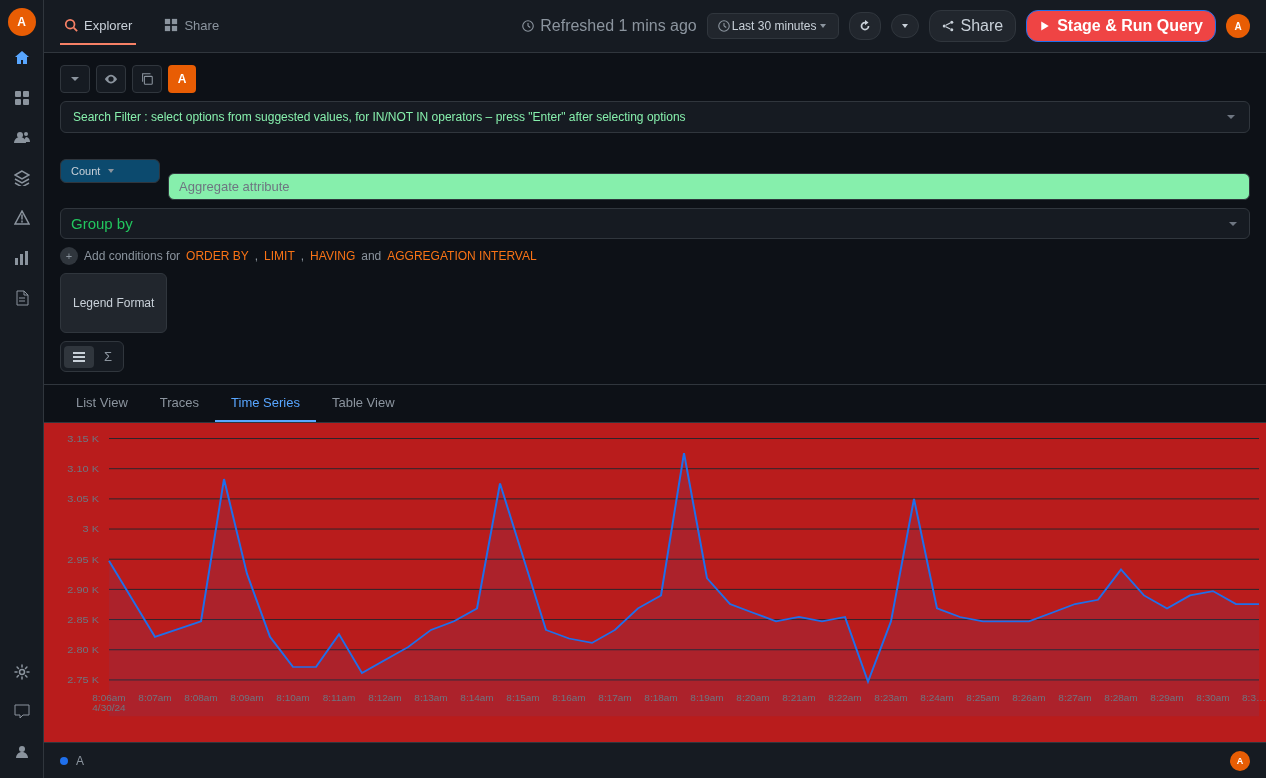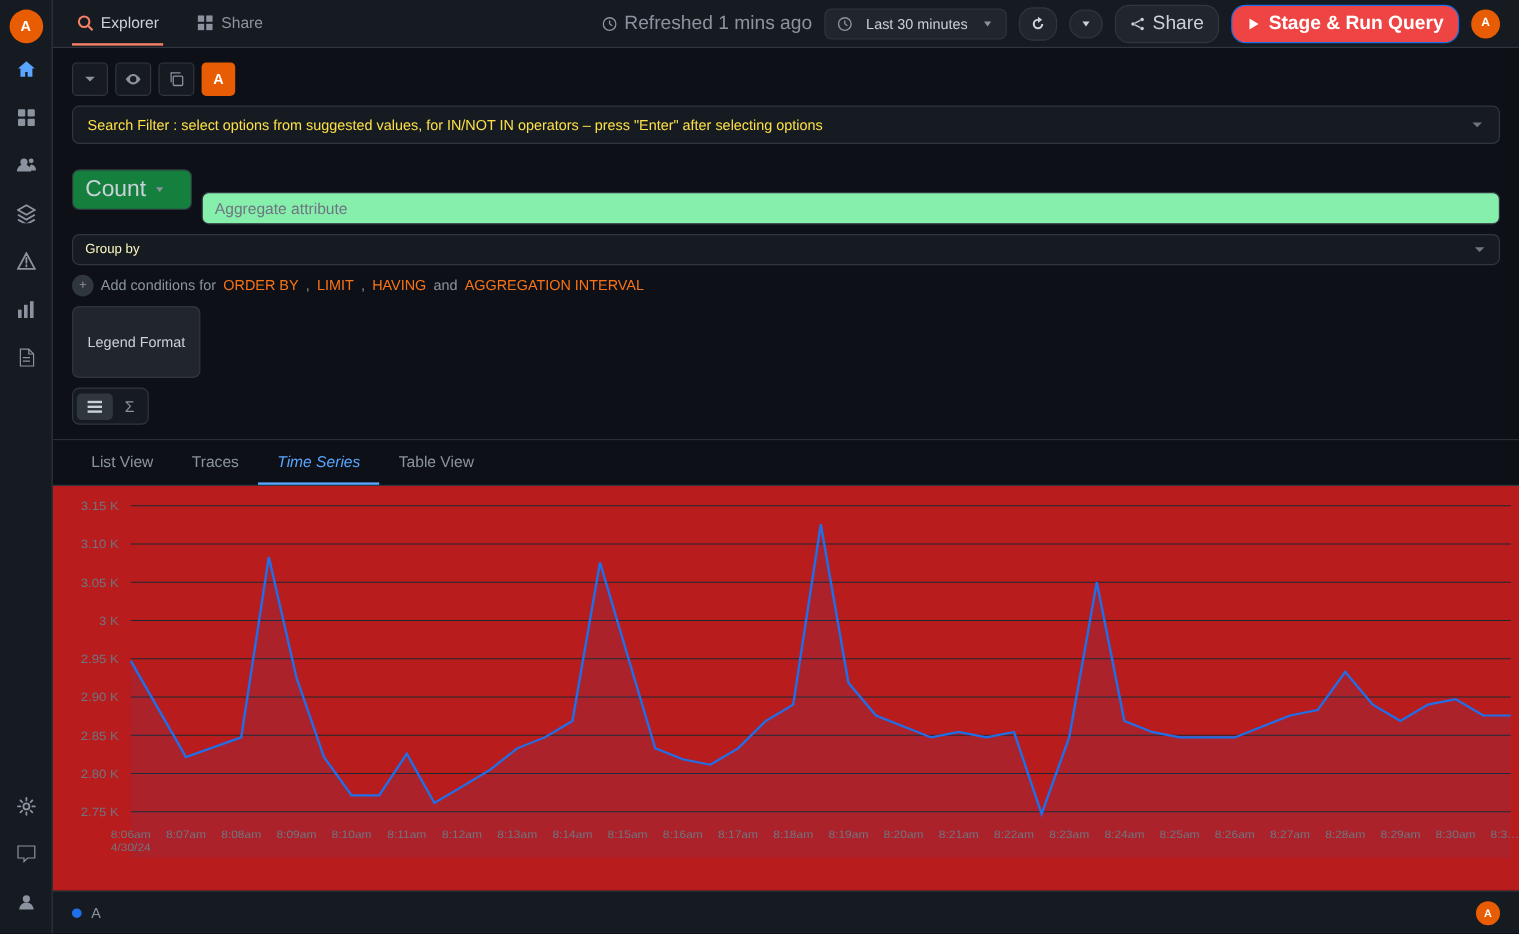--- a/index.html
+++ b/index.html
@@ -61,21 +61,21 @@
       overflow: hidden;
     }
 
     
     .topnav {
       background: #161b22;
       border-bottom: 1px solid #30363d;
       display: flex;
       align-items: center;
       padding: 0 16px;
-      height: 40px;
+      height: 53px;
       gap: 24px;
     }
     .nav-tab {
       display: flex;
       align-items: center;
       gap: 6px;
       padding: 10px 4px;
       color: #8b949e;
       cursor: pointer;
       border-bottom: 2px solid transparent;
@@ -88,21 +88,21 @@
     .refresh-info {
       color: #8b949e;
       font-size: 16px;
       display: flex;
       align-items: center;
       gap: 6px;
     }
     .time-dropdown {
       display: flex;
       align-items: center;
-      gap: 12px;
+      gap: 2px;
       background: #21262d;
       border: 1px solid #30363d;
       border-radius: 6px;
       padding: 5px 10px;
       cursor: pointer;
       font-size: 12px;
       color: #c9d1d9;
     }
     .btn {
       display: flex;
@@ -165,43 +165,43 @@
     }
 
     .search-bar {
       background: #161b22;
       border: 1px solid #30363d;
       border-radius: 6px;
       padding: 8px 12px;
       display: flex;
       align-items: center;
       justify-content: space-between;
-      color: #fde047;
+      color: #86efac;
       font-size: 12px;
       cursor: text;
       margin-bottom: 8px;
     }
 
     .filter-row {
       display: flex;
       align-items: center;
       gap: 8px;
       margin-bottom: 8px;
     }
     .count-select {
-      background: #15803d;
+      background: #0c4a6e;
       border: 1px solid #30363d;
       border-radius: 6px;
       padding: 5px 10px;
       display: flex;
       align-items: center;
       gap: 6px;
       cursor: pointer;
       color: #c9d1d9;
-      font-size: 19px;
+      font-size: 11px;
       min-width: 100px;
     }
     .agg-input {
       background: #86efac;
       border: 1px solid #30363d;
       border-radius: 6px;
       padding: 5px 10px;
       color: #6e7681;
       font-size: 13px;
       flex: 1;
@@ -209,22 +209,22 @@
     }
 
     .group-by-row {
       background: #161b22;
       border: 1px solid #30363d;
       border-radius: 6px;
       padding: 6px 10px;
       display: flex;
       align-items: center;
       justify-content: space-between;
-      color: #fef9c3;
-      font-size: 11px;
+      color: #22c55e;
+      font-size: 15px;
       margin-bottom: 8px;
       cursor: pointer;
     }
 
     .conditions-row {
       display: flex;
       align-items: center;
       gap: 6px;
       margin-bottom: 8px;
       font-size: 12px;
@@ -294,21 +294,20 @@
     .tab {
       padding: 10px 16px;
       cursor: pointer;
       color: #8b949e;
       font-size: 13px;
       border-bottom: 2px solid transparent;
     }
     .tab.active {
       color: #58a6ff;
       border-bottom-color: #58a6ff;
-      font-style: italic;
     }
 
     
     .chart-area {
       flex: 1;
       background: #b91c1c;
       position: relative;
       overflow: hidden;
     }
 

